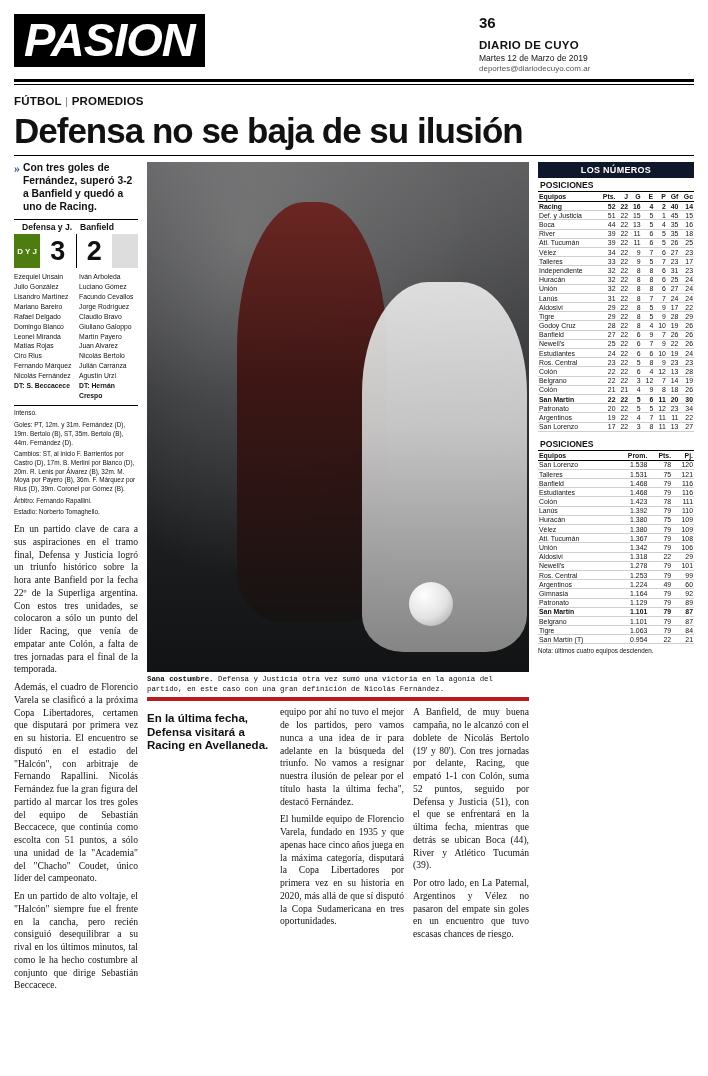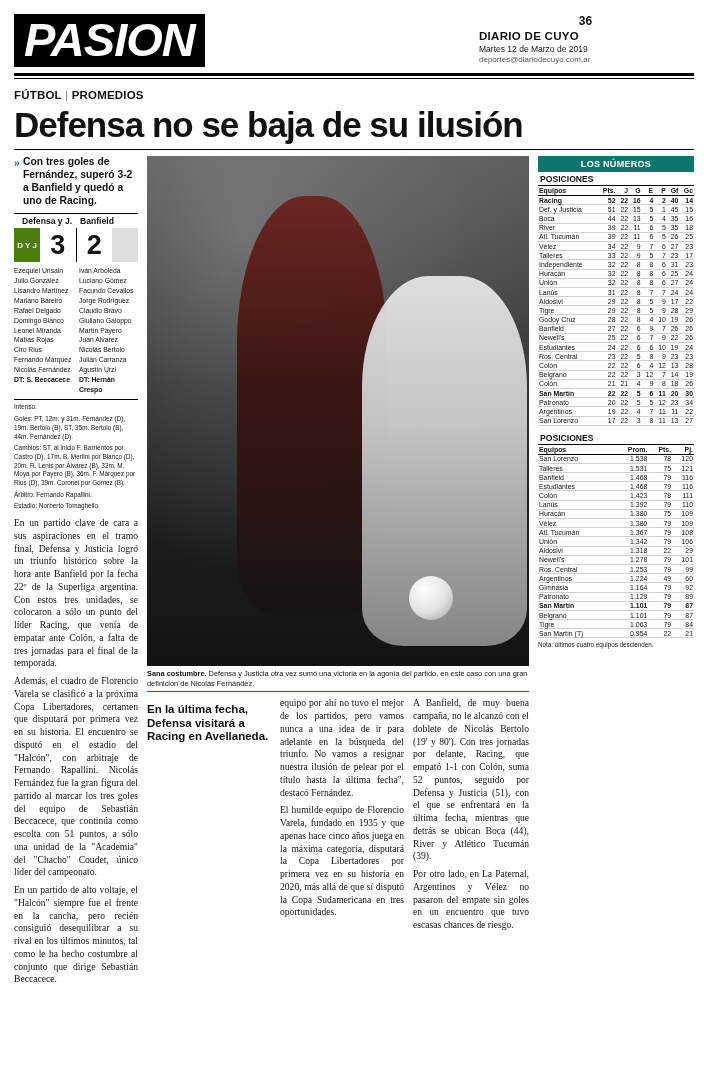--- a/index.html
+++ b/index.html
@@ -16,21 +16,21 @@
 
   
   .masthead { display:flex; align-items:flex-start; padding-top:14px; }
   .logo-box { background:#000; color:#fff; padding:2px 10px 4px 10px; }
   .logo-box .logo-text {
     font-family:"Liberation Sans", sans-serif;
     font-weight:bold; font-size:47px; letter-spacing:-1px; line-height:1;
     font-style:italic;
   }
   .mast-right { margin-left:auto; text-align:left; padding-right:2px; min-width:215px; }
-  .page-num { font-family:"Liberation Sans", sans-serif; font-weight:bold; font-size:12px; margin-bottom:2px;text-align:center; }
+  .page-num { font-family:"Liberation Sans", sans-serif; font-weight:bold; font-size:15px; margin-bottom:8px; }
   .paper-name { font-family:"Liberation Sans", sans-serif; font-weight:bold; font-size:11.5px; letter-spacing:.3px; }
   .paper-date { font-family:"Liberation Sans", sans-serif; font-size:8.5px; margin-top:2px; }
   .paper-mail { font-family:"Liberation Sans", sans-serif; font-size:8px; color:#555; margin-top:1px; }
   .mast-rule { border-top:3px solid #000; margin-top:6px; }
   .mast-rule2 { border-top:1px solid #000; margin-top:2px; }
 
   
   .kicker { font-family:"Liberation Sans", sans-serif; font-weight:bold; font-size:11.5px; margin-top:10px; letter-spacing:.2px; }
   .kicker .sep { color:#888; font-weight:normal; }
   .kicker .sub { font-weight:bold; }
@@ -93,28 +93,28 @@
   }
   .player-a { position:absolute; left:90px; top:40px; width:150px; height:420px;
     background:linear-gradient(180deg,#6b2420 0%, #3b1513 45%, #171313 100%);
     border-radius:45% 45% 30% 30%/35% 35% 12% 12%; filter:blur(.2px); opacity:.97;}
   .player-b { position:absolute; left:215px; top:120px; width:165px; height:370px;
     background:linear-gradient(180deg,#e8e8e8 0%, #cfcfcf 40%, #8d8d8d 100%);
     border-radius:40% 40% 25% 25%/30% 30% 10% 10%; opacity:.93;}
   .ball { position:absolute; left:262px; top:420px; width:44px; height:44px; border-radius:50%;
     background:radial-gradient(circle at 35% 30%, #fff 0%, #e2e2e2 55%, #9b9b9b 100%); }
   .caption {
-    font-family:Liberation Sans, sans-serif; font-size:7.4px; line-height:1.3;
-    margin-top:3px; padding-bottom:3px; border-bottom:1px solid #b91c1c;
+    font-family:Liberation Mono, monospace; font-size:7.4px; line-height:1.3;
+    margin-top:3px; padding-bottom:3px; border-bottom:4px solid #b91c1c;
   }
   .caption b { font-weight:bold; }
 
   
   .panel-head {
-    background:#0f766e; color:#fff;
+    background:#0f172a; color:#fff;
     font-family:"Liberation Sans", sans-serif; font-weight:bold; font-size:9px;
     text-align:center; padding:3px 0; letter-spacing:.3px;
   }
   .panel-sub {
     font-family:"Liberation Sans", sans-serif; font-weight:bold; font-size:8.6px;
     border-bottom:1px solid #000; padding:2px 0 1px 2px;
   }
   table.standings { width:100%; border-collapse:collapse; font-family:"Liberation Sans", sans-serif; font-size:6.9px; }
   table.standings th { font-weight:bold; text-align:right; padding:1px 1px; border-bottom:1px solid #000; }
   table.standings th.team, table.standings td.team { text-align:left; }

